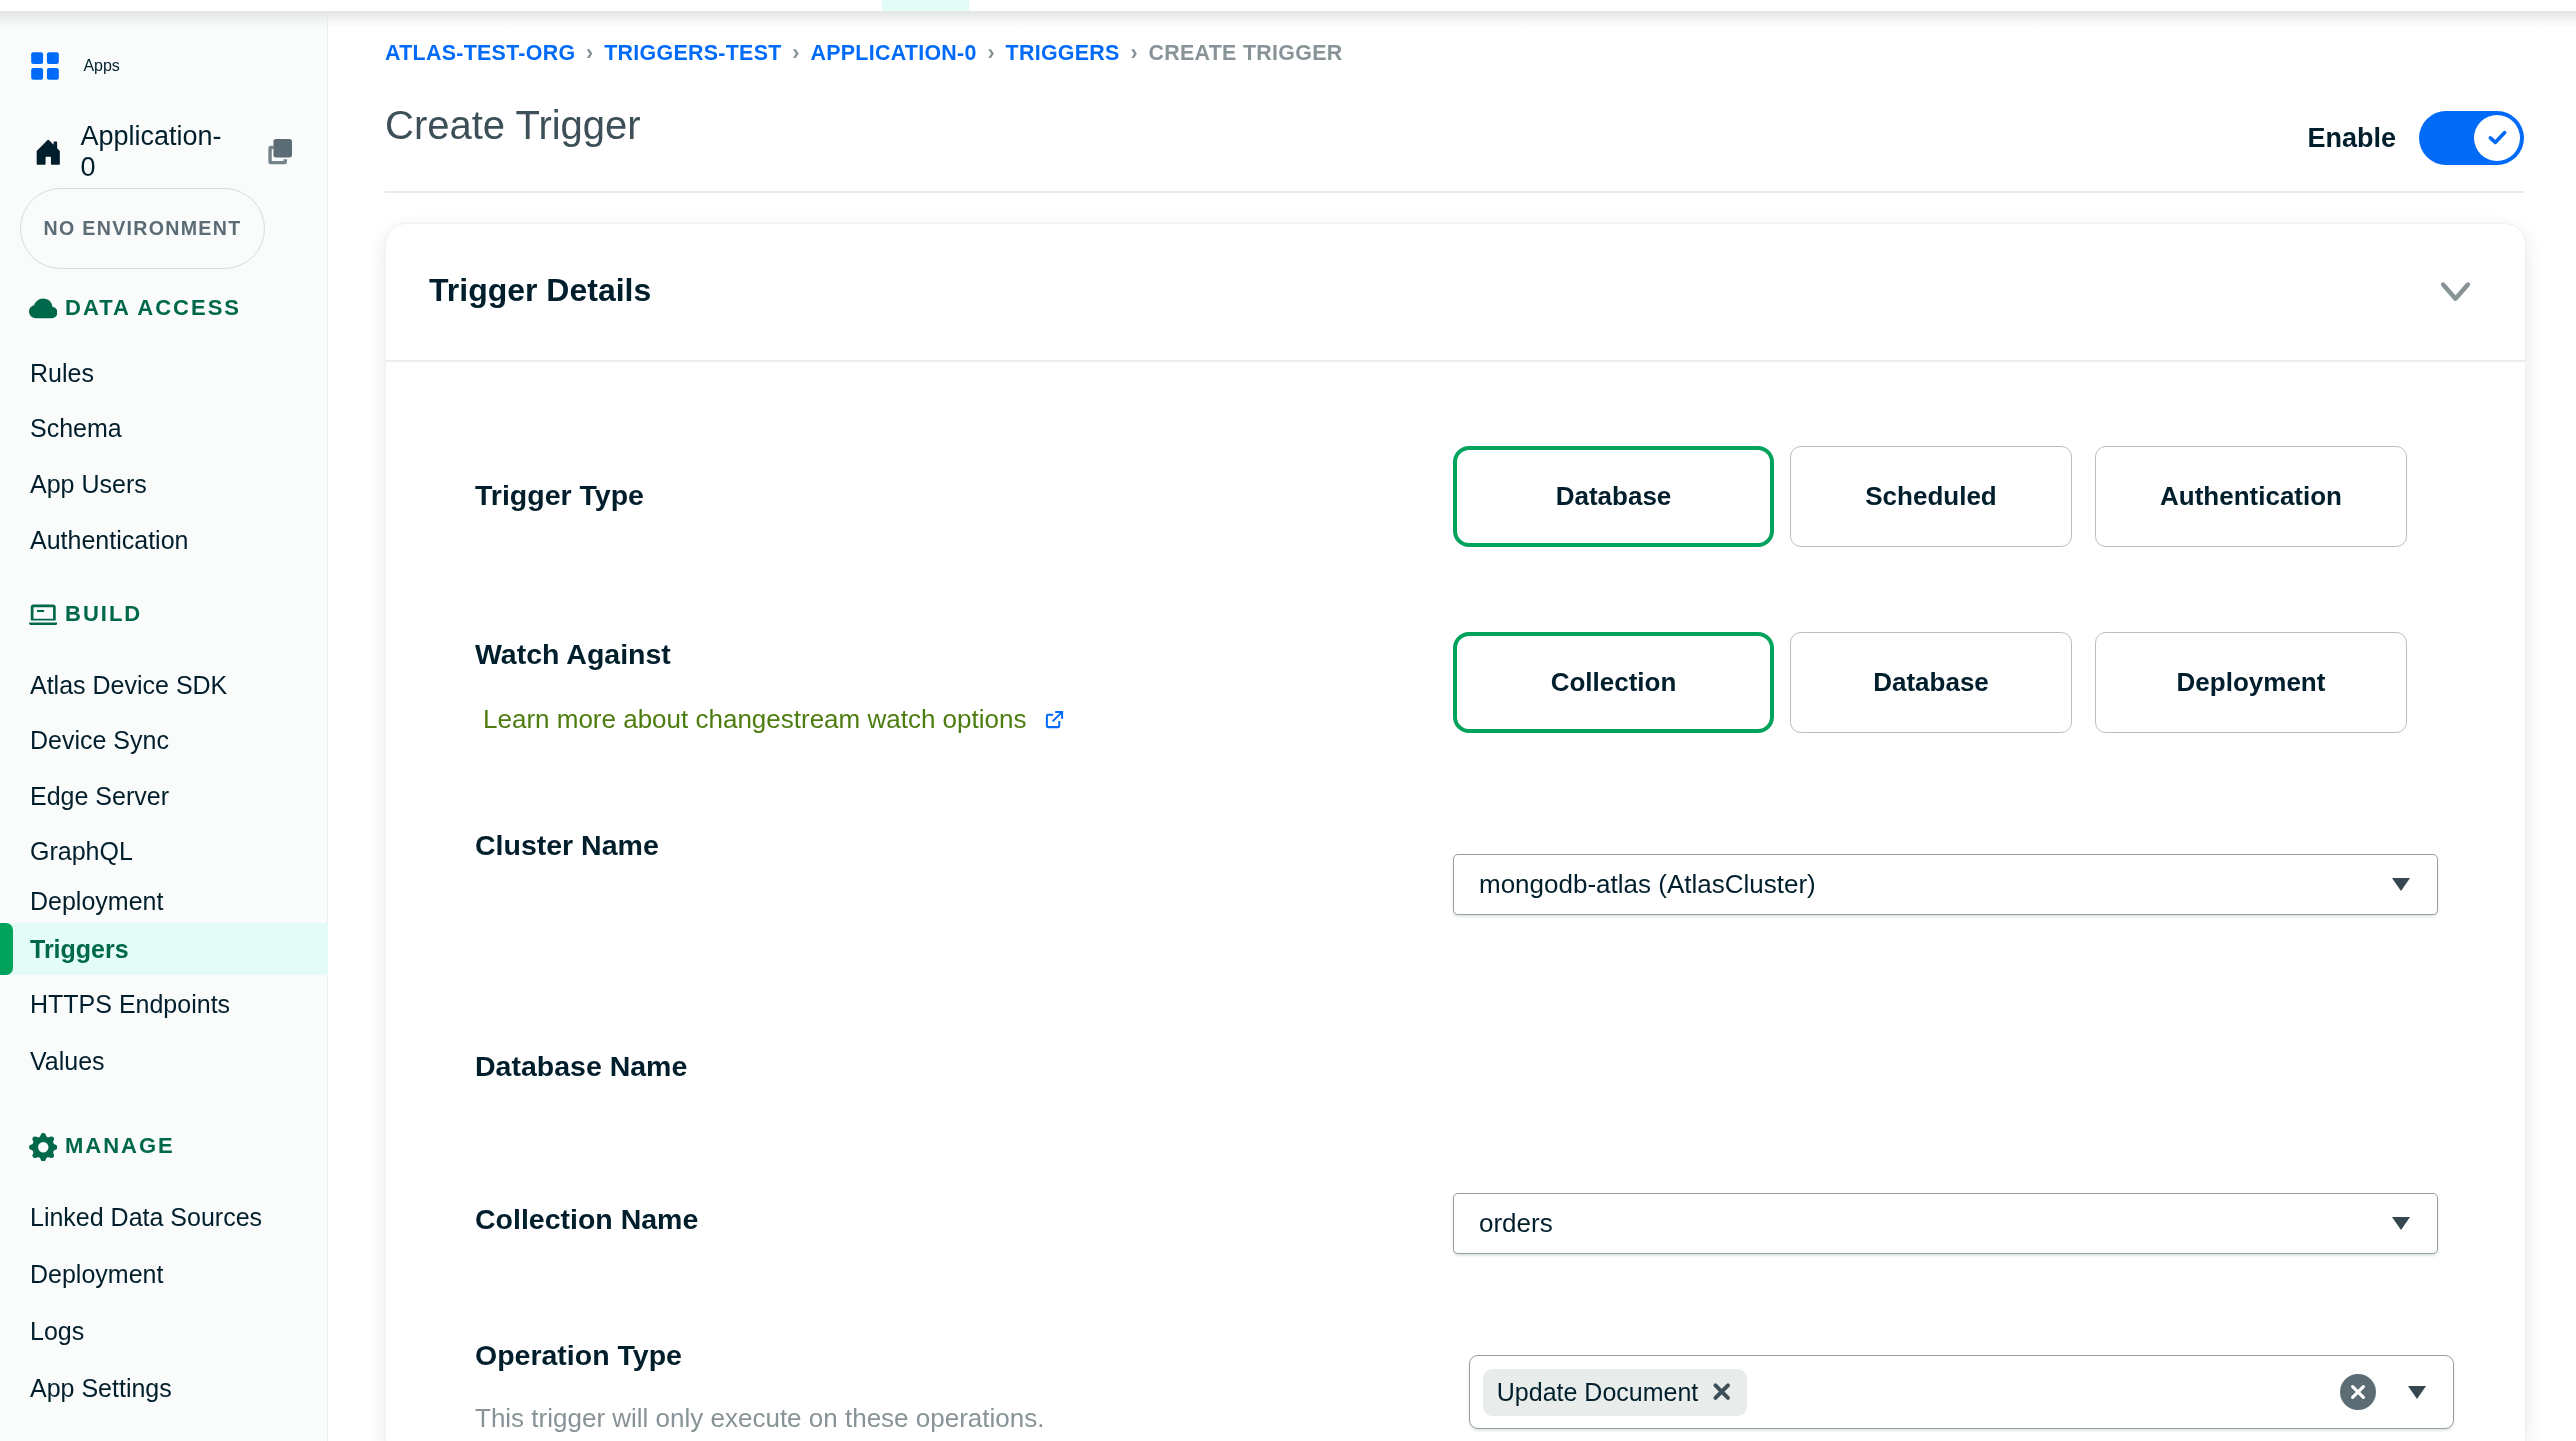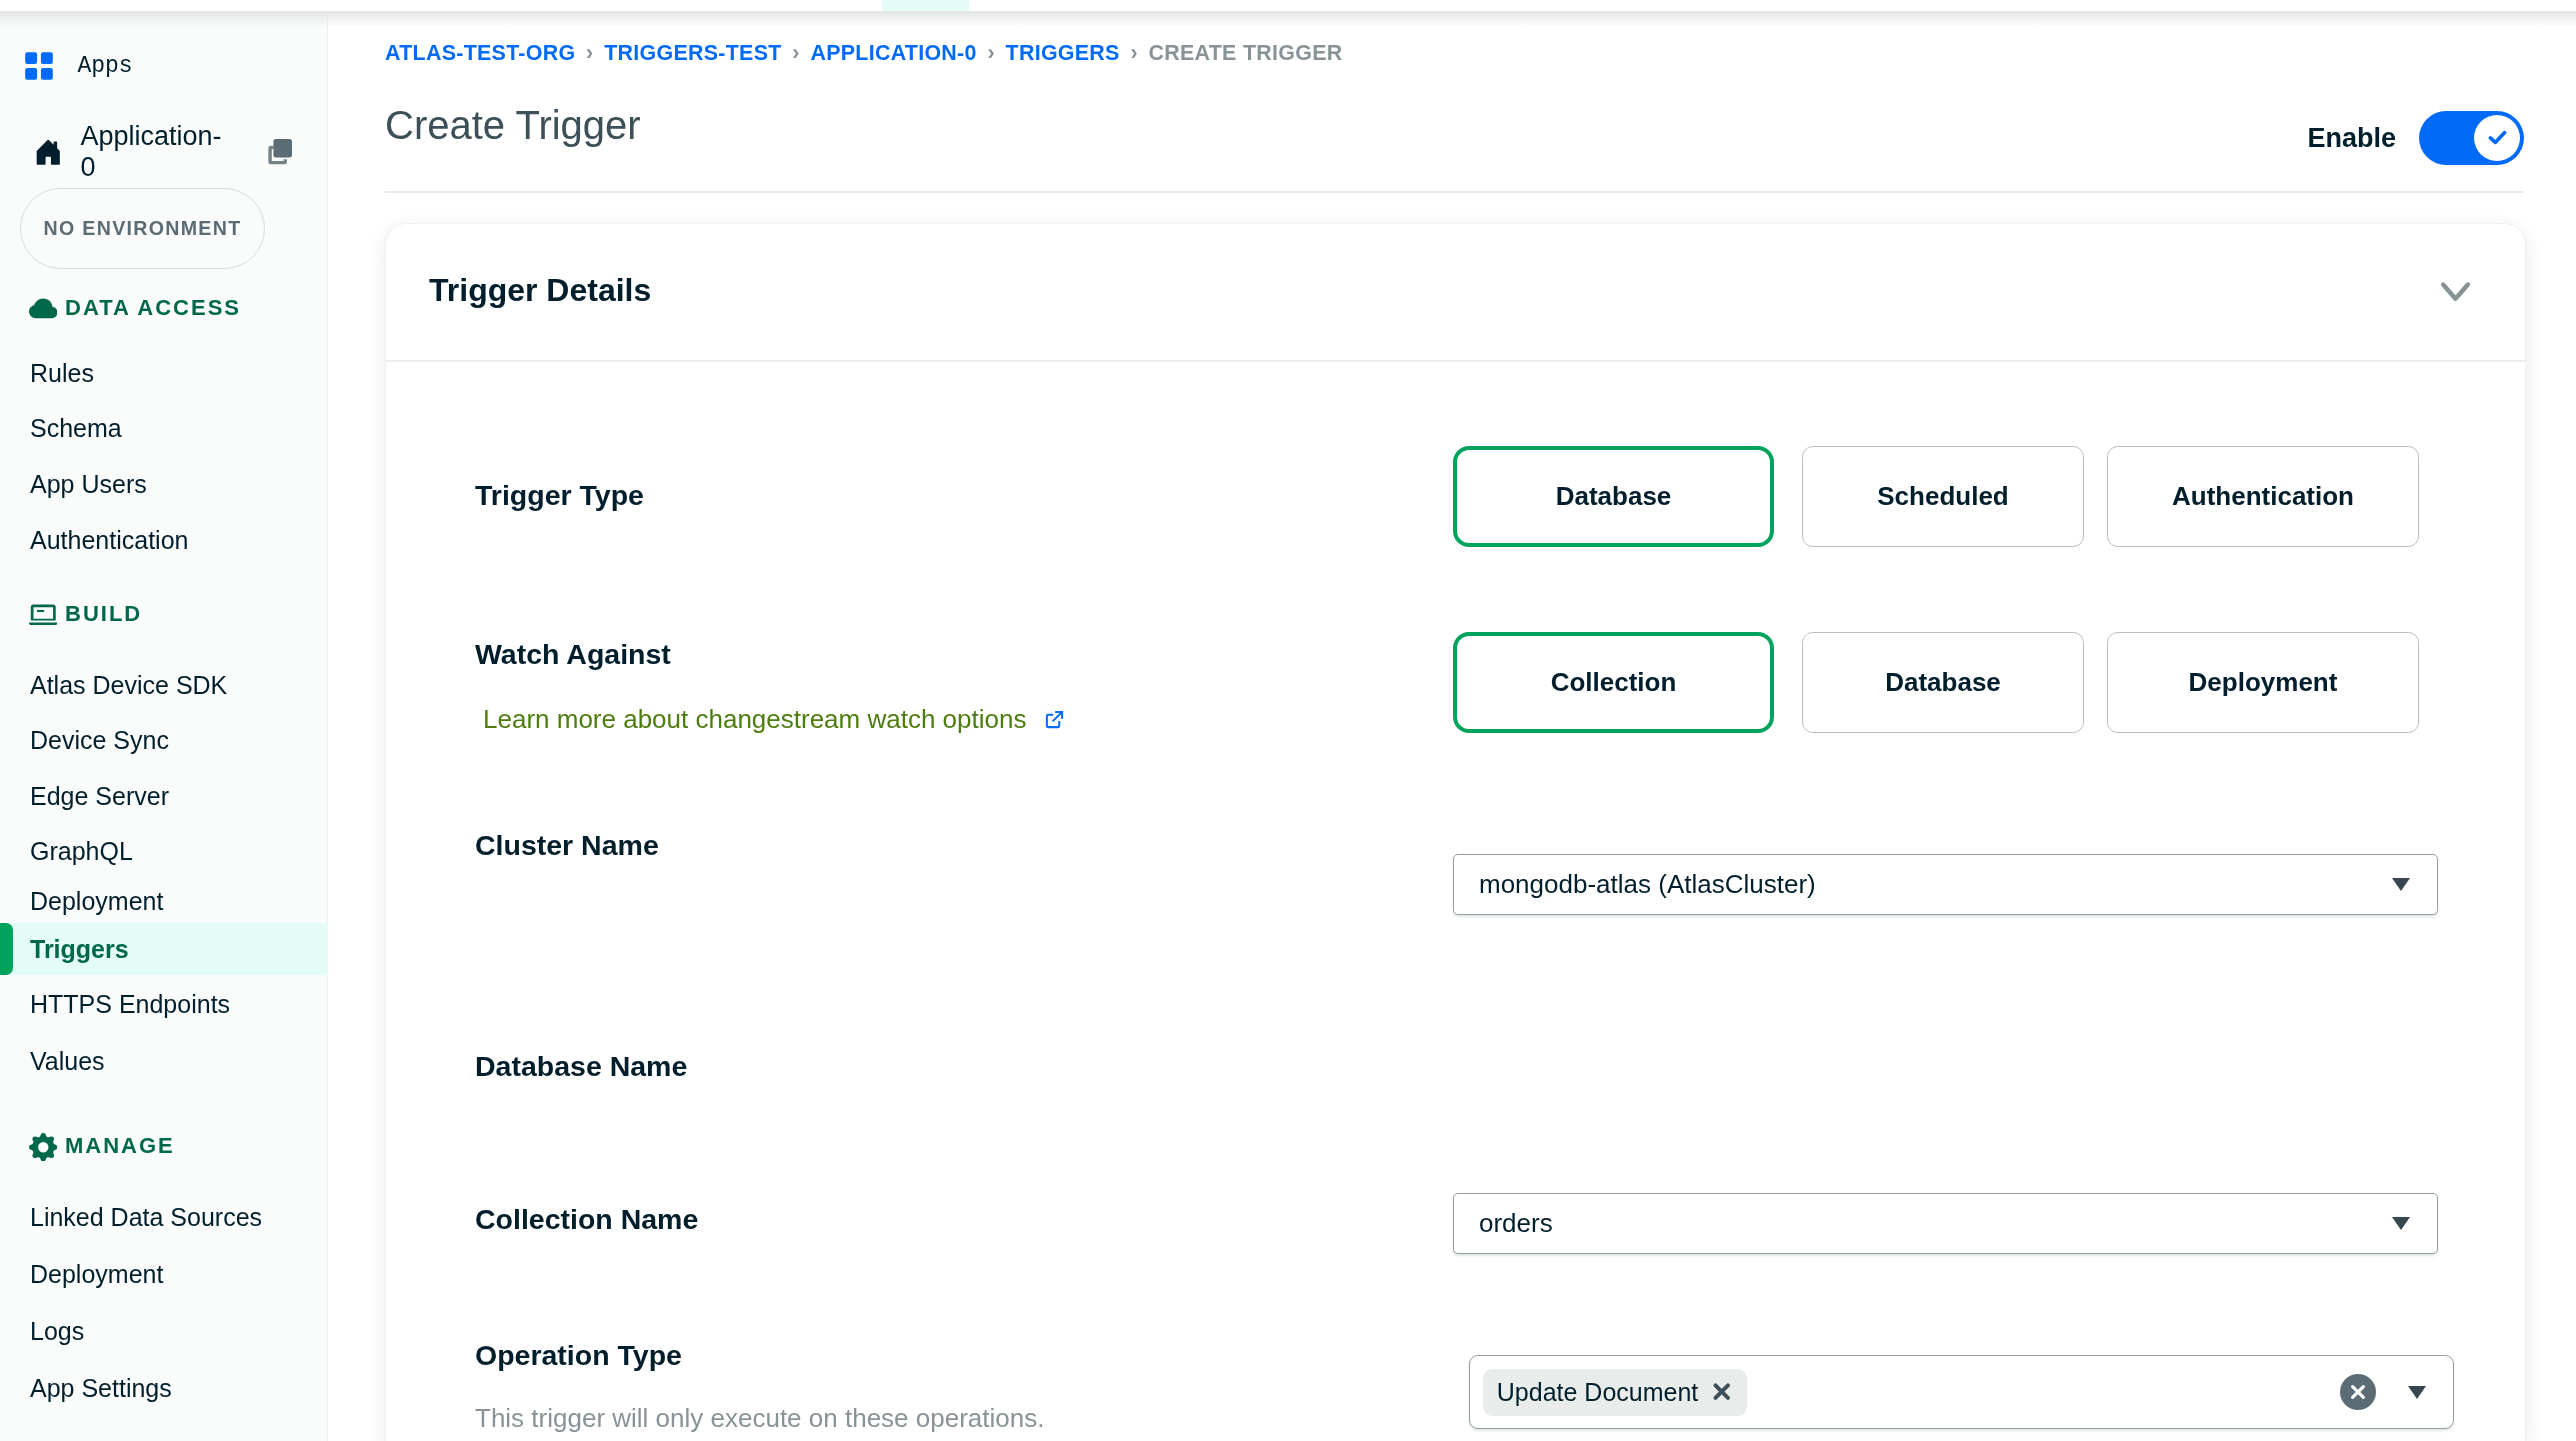--- a/index.html
+++ b/index.html
@@ -9,21 +9,21 @@
   
   .top-strip { position:absolute; left:0; top:0; right:0; height:10.7px; background:#fff; z-index:12; }
   .top-tab { position:absolute; left:882px; top:0; width:87px; height:10.7px; background:#E3FCF7; z-index:13; }
   .top-shadow { position:absolute; left:0; top:10.7px; right:0; height:16px;
     background:linear-gradient(to bottom, #e3e5e5, rgba(248,249,249,0)); z-index:11; }
 
   
   .sidebar { position:absolute; left:0; top:10.7px; bottom:0; width:328px;
     background:#FAFBFB; border-right:0.9px solid #ECEEED; z-index:5; }
   .side-row { position:absolute; left:0; width:328px; height:43px; display:flex; align-items:center; }
-  .apps-row { top:34px; padding-left:22px; gap:21.4px; font-size:23px;font-family:Liberation Mono, monospace; }
+  .apps-row { top:34px; padding-left:28px; gap:21.4px; font-size:16px; }
   .app-row  { top:120px; padding-left:34px; padding-right:36px; gap:18px; font-size:27px; }
   .app-row .spacer { flex:1; }
   .env-badge { position:absolute; left:19.6px; top:177px; padding:28px 23px; border:1.8px solid #D8DCDB;
     border-radius:891px; font-size:19.6px; font-weight:bold; letter-spacing:1.3px; color:#5C6C75; }
   .nav-section { position:absolute; left:28.5px; display:flex; align-items:flex-start; gap:8px;
     color:#00684A; font-size:22px; font-weight:bold; letter-spacing:2px; height:36px; }
   .nav-item { position:absolute; left:0; width:328px; height:43px; line-height:43px;
     padding-left:30px; font-size:25px; color:#001E2B; cursor:pointer; }
   .nav-item.active { top:912px; height:52px; line-height:52px; background:#E3FCF7;
     color:#00684A; font-weight:bold; }
@@ -53,21 +53,21 @@
   .card-title { position:absolute; left:43px; top:48px; font-size:32px; font-weight:bold; color:#001E2B; }
   .card-chevron { position:absolute; right:50px; top:55px; cursor:pointer; }
   .card-divider { position:absolute; left:0; top:136px; width:100%; height:1.8px; background:#EBEEED; }
 
   .f-label { position:absolute; left:89px; font-size:28.5px; font-weight:bold; color:#001E2B; }
   .f-note { position:absolute; left:89px; font-size:27px; color:#889397; line-height:40px; width:1044px; }
   .btn-group { position:absolute; left:1067px; width:985px; display:flex; }
   .opt-btn { height:101px; background:#fff; border:1.8px solid #B8BFBE; border-radius:10.7px;
     display:flex; align-items:center; justify-content:center;
     font-size:26px; font-weight:bold; color:#001E2B; cursor:pointer; }
-  .opt-btn.w1 { width:321px; } .opt-btn.w2 { width:282px; margin-left:28px; } .opt-btn.w3 { width:312px; margin-left:23px; }
+  .opt-btn.w1 { width:321px; } .opt-btn.w2 { width:282px; margin-left:16px; } .opt-btn.w3 { width:312px; margin-left:23px; }
   .opt-btn.selected { border:4.5px solid #00A35C; border-radius:16px; }
   .learn-link { position:absolute; left:89px; display:flex; align-items:center; gap:17px;
     color:#4d7c0f; font-size:26px; cursor:pointer;margin-left:8px; }
 
   .select-box { position:absolute; left:1067px; width:985px; height:61px; background:#fff;
     border:1.8px solid #94A0A4; border-radius:5px; box-shadow:0 1.8px 2.7px rgba(0,30,43,0.12);
     display:flex; align-items:center; padding:0 71px 0 25px; font-size:26px; color:#001E2B; cursor:pointer; }
   .caret { position:absolute; right:27px; top:50%; margin-top:-6.2px; width:0; height:0;
     border-left:9.8px solid transparent; border-right:9.8px solid transparent; border-top:13.4px solid #36474F; }
 

